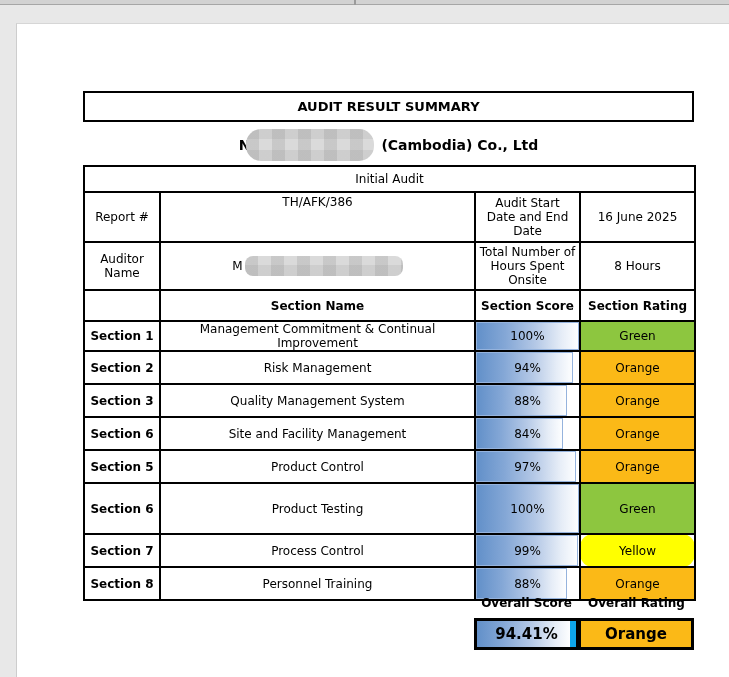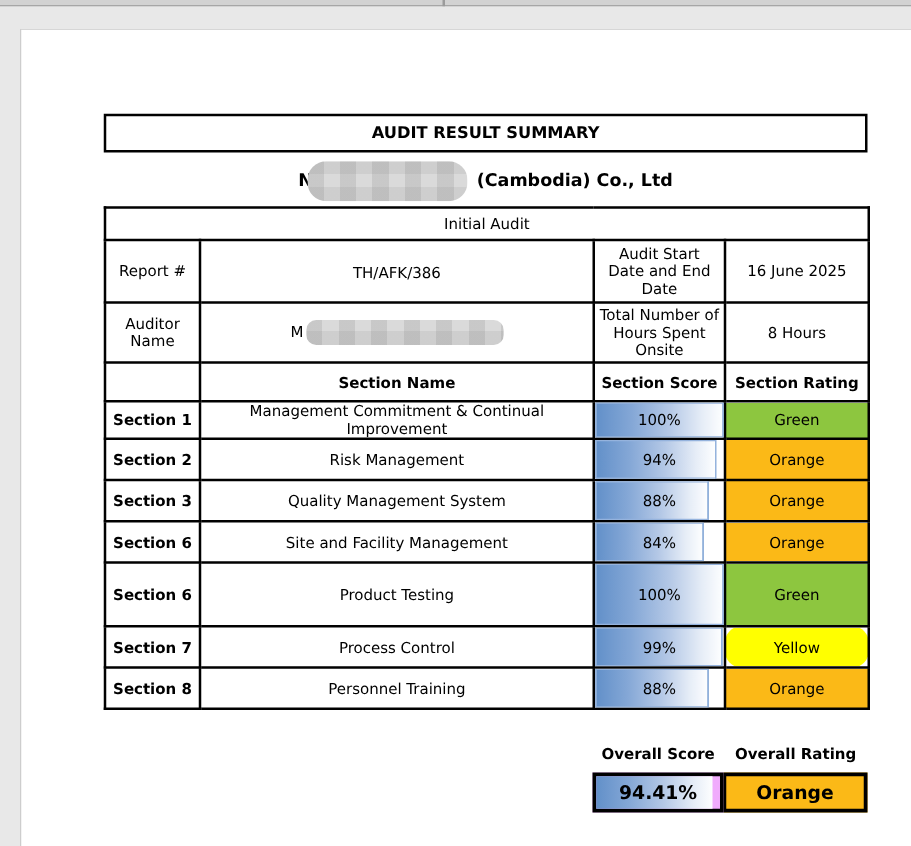--- a/index.html
+++ b/index.html
@@ -46,21 +46,21 @@
   .score-text { position:relative; z-index:1; }
 
   
   .overall-labels { position:absolute; left:457px; top:572px; width:220px; height:18px;
     display:flex; font-weight:bold; font-size:12px; color:#000; }
   .overall-labels .lbl-score { width:105px; text-align:center; }
   .overall-labels .lbl-rating { width:115px; text-align:center; }
   .overall-values { position:absolute; left:457px; top:594px; width:220px; height:32px; display:flex; }
   .overall-score-box { width:105px; height:32px; border:3px solid #000; position:relative;
     display:flex; align-items:center; justify-content:center;
-    font-weight:bold; font-size:15px; background:#f0abfc; }
+    font-weight:bold; font-size:15px; background:#0ea5e9; }
   .overall-score-box .score-bar { border:none; }
   .overall-rating-box { width:115px; height:32px; border:3px solid #000; border-left-width:2px;
     display:flex; align-items:center; justify-content:center;
     font-weight:bold; font-size:15px; color:#000; }
 </style>
 </head>
 <body>
 
 <div class="chrome-top">
   <div class="scroll-tick"></div>
@@ -84,21 +84,21 @@
         <col style="width:315px">
         <col style="width:105px">
         <col style="width:115px">
       </colgroup>
     <tbody>
         <tr style="height:26px">
       <td colspan="4" class="audit-type">Initial Audit</td>
     </tr>
     <tr style="height:50px">
       <td class="label-sm">Report #</td>
-      <td class="label-sm left" style="vertical-align:top;padding-top:18px">TH/AFK/386</td>
+      <td class="label-sm left" style="vertical-align:top;padding-top:2px">TH/AFK/386</td>
       <td class="label-sm">Audit Start Date and End Date</td>
       <td class="label-sm">16 June 2025</td>
     </tr>
     <tr style="height:48px">
       <td class="label-sm left" style="padding:0 1px">Auditor Name</td>
       <td class="label-sm left"><span>M</span><span class="blur-blob small"></span></td>
       <td class="label-sm left">Total Number of Hours Spent Onsite</td>
       <td class="label-sm">8 Hours</td>
     </tr>
     <tr style="height:31px">
@@ -125,20 +125,26 @@
       <td>Quality Management System</td>
       <td class="score-cell"><div class="score-bar" style="width: 88%;"></div><span class="score-text">88%</span></td>
       <td style="background: rgb(251, 185, 23);">Orange</td>
     </tr>
     <tr style="height:33px">
       <td class="bold">Section 6</td>
       <td>Site and Facility Management</td>
       <td class="score-cell"><div class="score-bar" style="width: 84%;"></div><span class="score-text">84%</span></td>
       <td style="background: rgb(251, 185, 23);">Orange</td>
     </tr>
+    <tr style="height:33px">
+      <td class="bold">Section 5</td>
+      <td>Product Control</td>
+      <td class="score-cell"><div class="score-bar" style="width: 97%;"></div><span class="score-text">97%</span></td>
+      <td style="background: rgb(251, 185, 23);">Orange</td>
+    </tr>
     <tr style="height:51px">
       <td class="bold">Section 6</td>
       <td>Product Testing</td>
       <td class="score-cell"><div class="score-bar" style="width: 100%;"></div><span class="score-text">100%</span></td>
       <td style="background: rgb(141, 198, 63);">Green</td>
     </tr>
     <tr style="height:33px">
       <td class="bold">Section 7</td>
       <td>Process Control</td>
       <td class="score-cell"><div class="score-bar" style="width: 99%;"></div><span class="score-text">99%</span></td>

